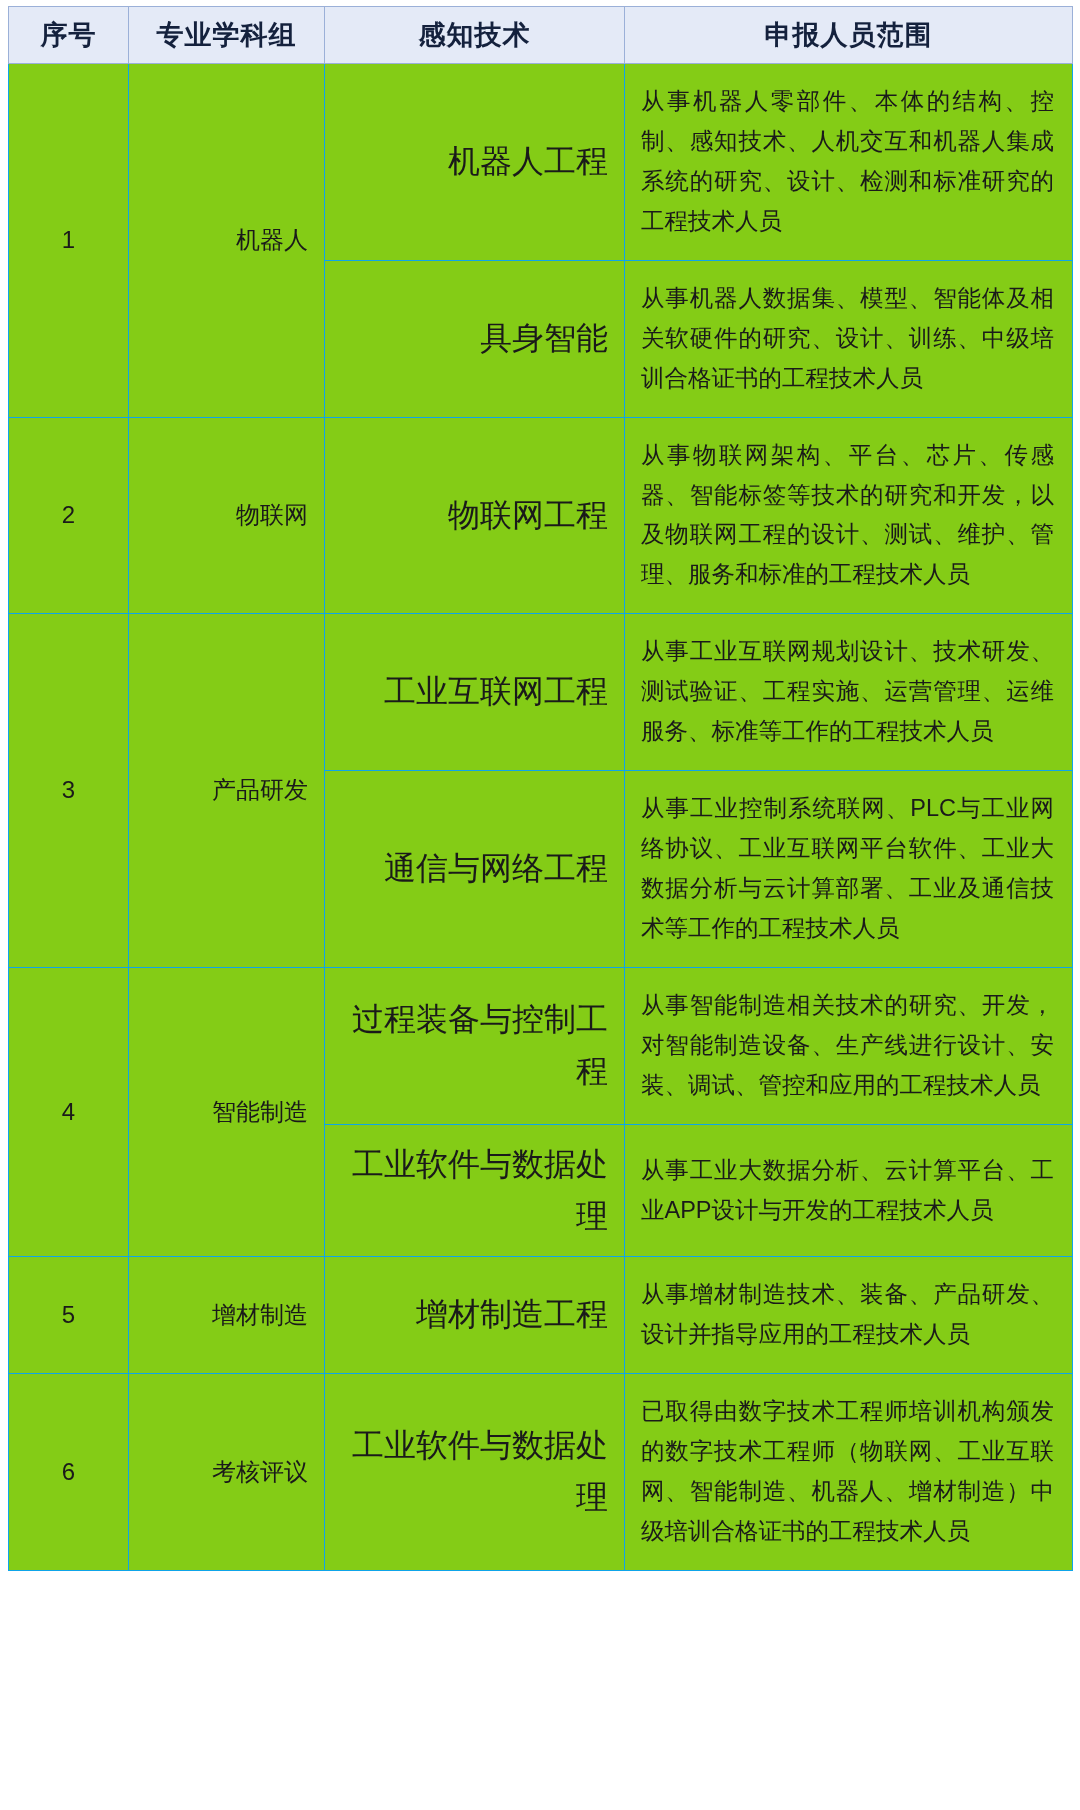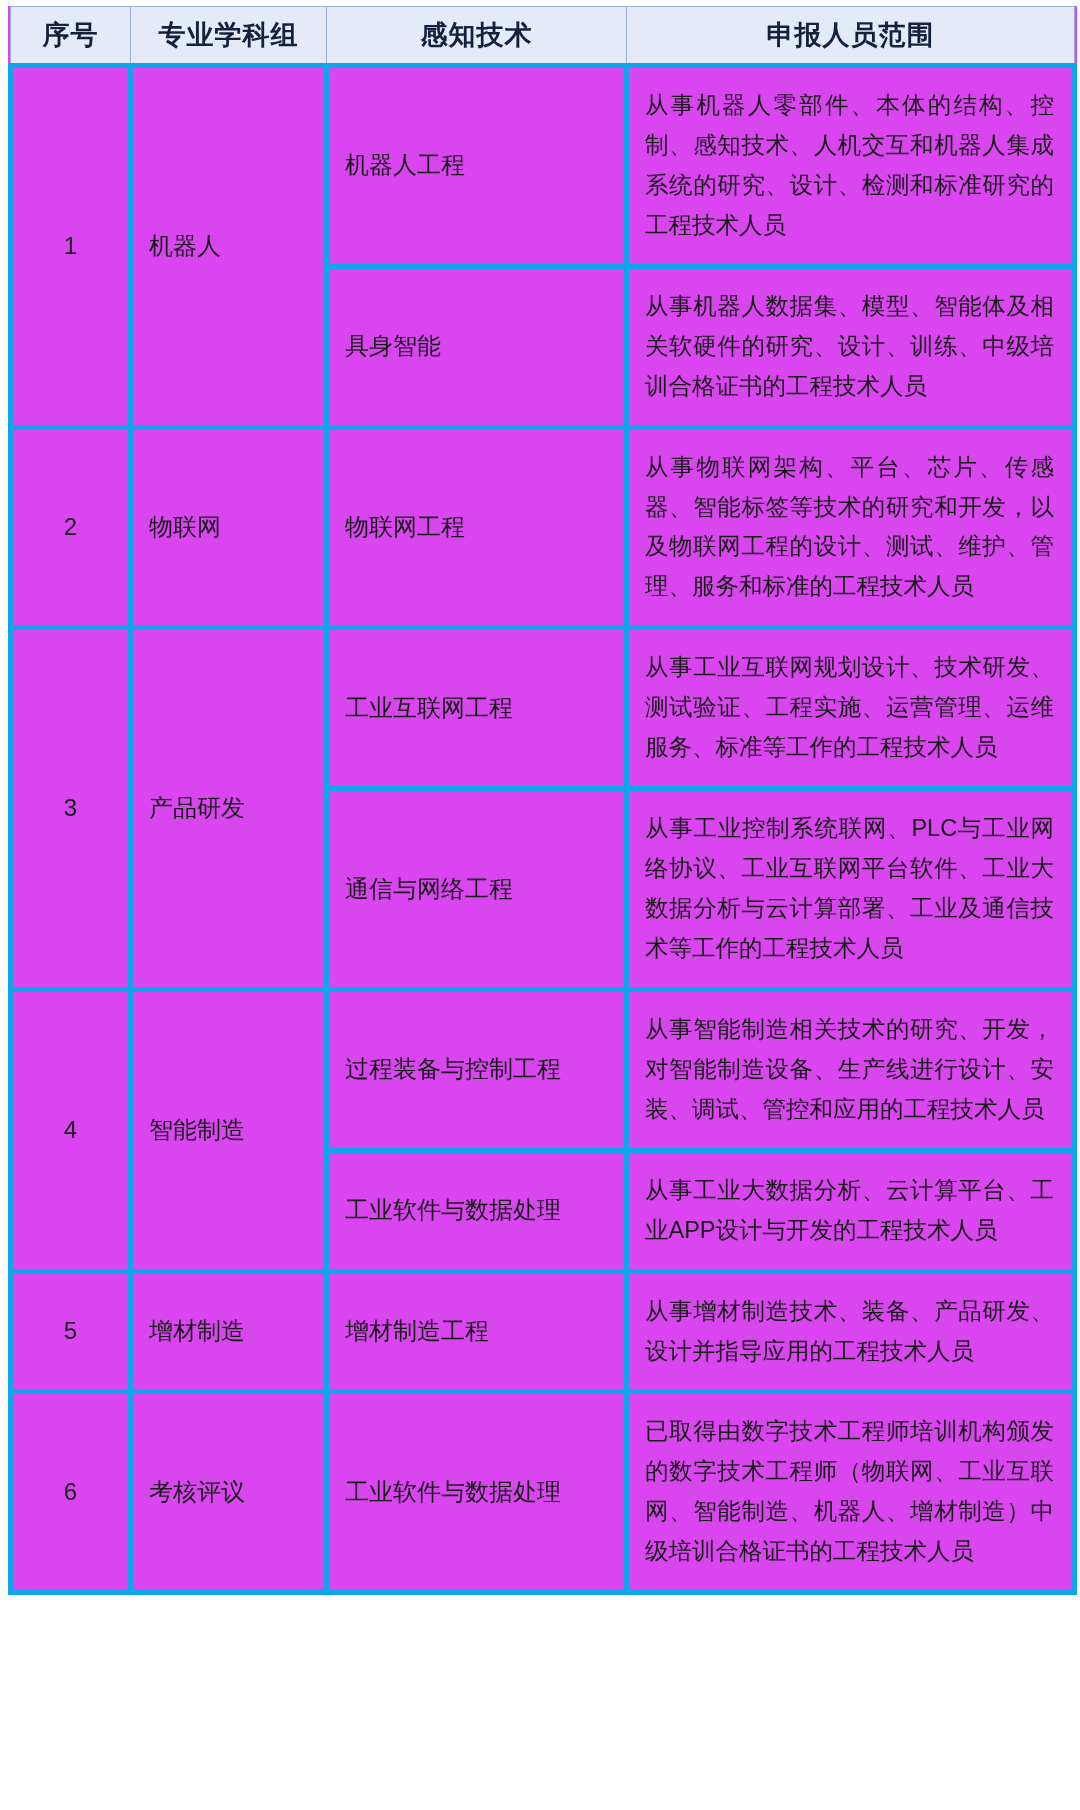--- a/index.html
+++ b/index.html
@@ -15,58 +15,58 @@
   }
   .page {
     width: 1080px;
     box-sizing: border-box;
     padding: 6px 8px 0 8px;
   }
   table.spec-table {
     width: 1064px;
     border-collapse: collapse;
     table-layout: fixed;
-    background: #d946ef;
+    background: #84cc16;
   }
   table.spec-table col.c-index { width: 120px; }
   table.spec-table col.c-group { width: 196px; }
   table.spec-table col.c-major { width: 300px; }
   table.spec-table col.c-scope { width: 448px; }
 
   thead th {
     background: #e4eaf7;
     border: 1px solid #9bb0d8;
     font-size: 27px;
     font-weight: bold;
     color: #14213d;
     height: 54px;
     text-align: center;
     vertical-align: middle;
     letter-spacing: 1px;
   }
   tbody td {
-    border: 5px solid #0ea5e9;
+    border: 1px solid #0ea5e9;
     font-size: 23px;
     line-height: 1.62;
     color: #1a1a1a;
     vertical-align: middle;
     padding: 14px 16px;
     box-sizing: border-box;
   }
   td.cell-index {
     text-align: center;
     font-size: 24px;
   }
   td.cell-group {
-    text-align: left;
+    text-align: right;
     font-size: 24px;
   }
   td.cell-major {
-    text-align: left;
-    font-size: 24px;
+    text-align: right;
+    font-size: 32px;
   }
   td.cell-scope {
     text-align: justify;
     text-justify: inter-ideograph;
     padding: 18px 18px 18px 16px;
     font-size: 23.5px;
     line-height: 1.7;
   }
   
   tr.subrow td {

